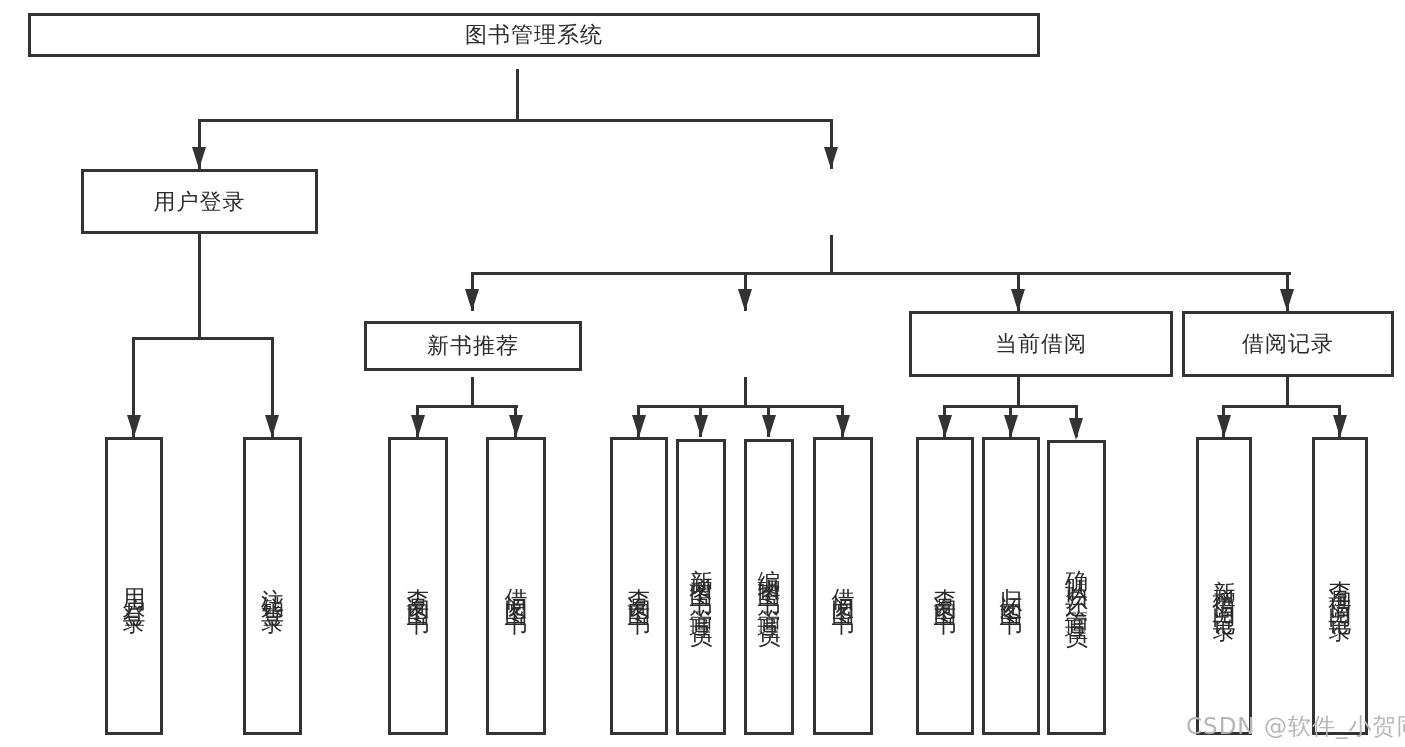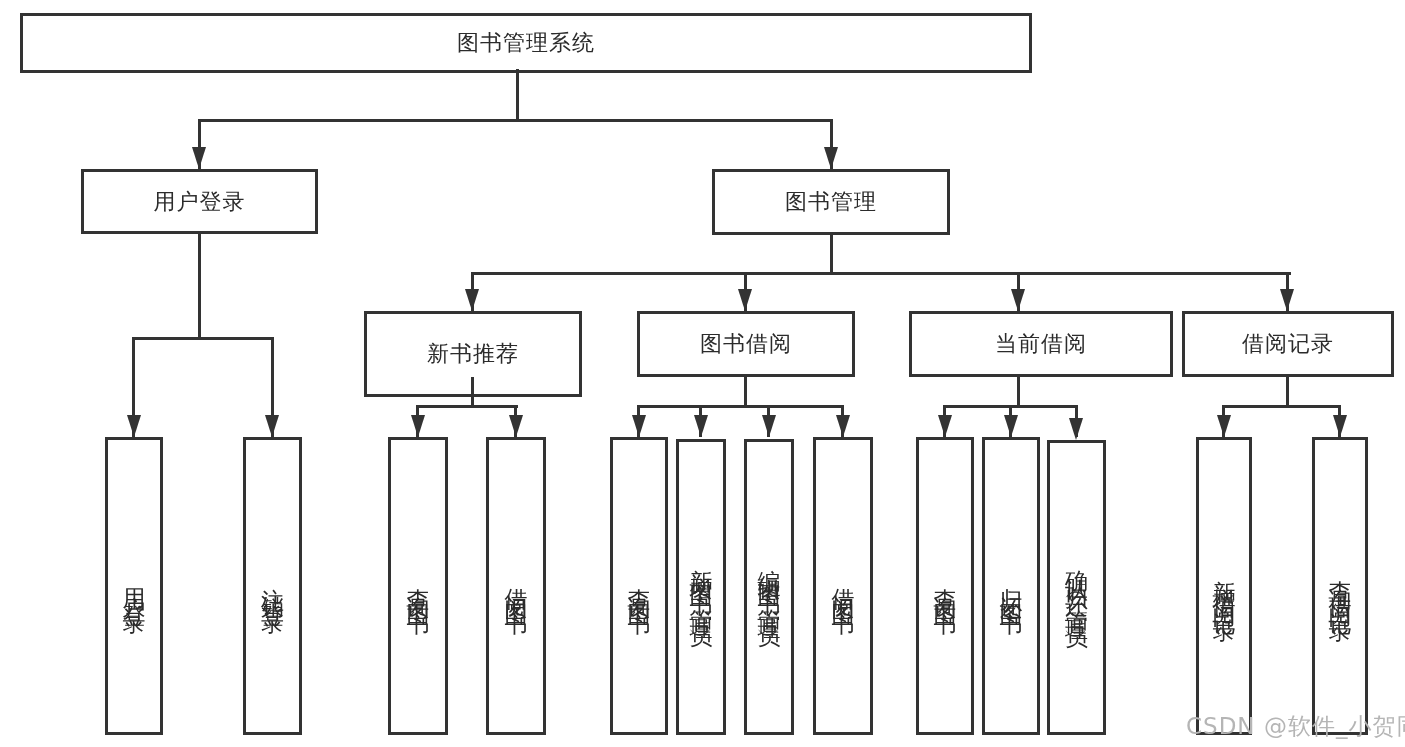--- a/index.html
+++ b/index.html
@@ -51,61 +51,55 @@
     color:var(--watermark);
     white-space:nowrap;
     z-index:10;
   }
 </style>
 </head>
 <body>
 
 <div class="canvas">
 
-  <div class="node hnode" style="left:20px;top:13px;width:1012px;height:60px">
+  <div class="node hnode" style="left:28px;top:13px;width:1012px;height:44px">
     <span>图书管理系统</span>
   </div>
 
   <div class="vline" style="left:516px;top:69px;height:50px"></div>
   <div class="hline" style="left:198px;top:119px;width:635px"></div>
   <div class="vline" style="left:198px;top:119px;height:50px"></div>
   <div class="vline" style="left:830px;top:119px;height:50px"></div>
   <div class="arrow" style="left:192px;top:147px"></div>
   <div class="arrow" style="left:824px;top:147px"></div>
 
   <div class="node hnode" style="left:81px;top:169px;width:237px;height:65px">
     <span>用户登录</span>
-  </div>
-  <div class="node hnode" style="left:712px;top:169px;width:238px;height:66px">
-    <span>图书管理</span>
   </div>
 
   <div class="vline" style="left:198px;top:234px;height:103px"></div>
   <div class="hline" style="left:132px;top:337px;width:142px"></div>
   <div class="vline" style="left:132px;top:337px;height:100px"></div>
   <div class="vline" style="left:271px;top:337px;height:100px"></div>
   <div class="arrow" style="left:127px;top:415px"></div>
   <div class="arrow" style="left:265px;top:415px"></div>
 
   <div class="vline" style="left:830px;top:235px;height:37px"></div>
   <div class="hline" style="left:471px;top:272px;width:820px"></div>
   <div class="vline" style="left:471px;top:272px;height:39px"></div>
   <div class="vline" style="left:744px;top:272px;height:39px"></div>
   <div class="vline" style="left:1017px;top:272px;height:39px"></div>
   <div class="vline" style="left:1286px;top:272px;height:39px"></div>
   <div class="arrow" style="left:465px;top:289px"></div>
   <div class="arrow" style="left:738px;top:289px"></div>
   <div class="arrow" style="left:1011px;top:289px"></div>
   <div class="arrow" style="left:1280px;top:289px"></div>
 
-  <div class="node hnode" style="left:364px;top:311px;width:218px;height:86px">
+  <div class="node hnode" style="left:364px;top:321px;width:218px;height:50px">
     <span>新书推荐</span>
-  </div>
-  <div class="node hnode" style="left:637px;top:311px;width:218px;height:66px">
-    <span>图书借阅</span>
   </div>
   <div class="node hnode" style="left:909px;top:311px;width:264px;height:66px">
     <span>当前借阅</span>
   </div>
   <div class="node hnode" style="left:1182px;top:311px;width:212px;height:66px">
     <span>借阅记录</span>
   </div>
 
   <div class="vline" style="left:471px;top:377px;height:28px"></div>
   <div class="hline" style="left:416px;top:405px;width:102px"></div>

